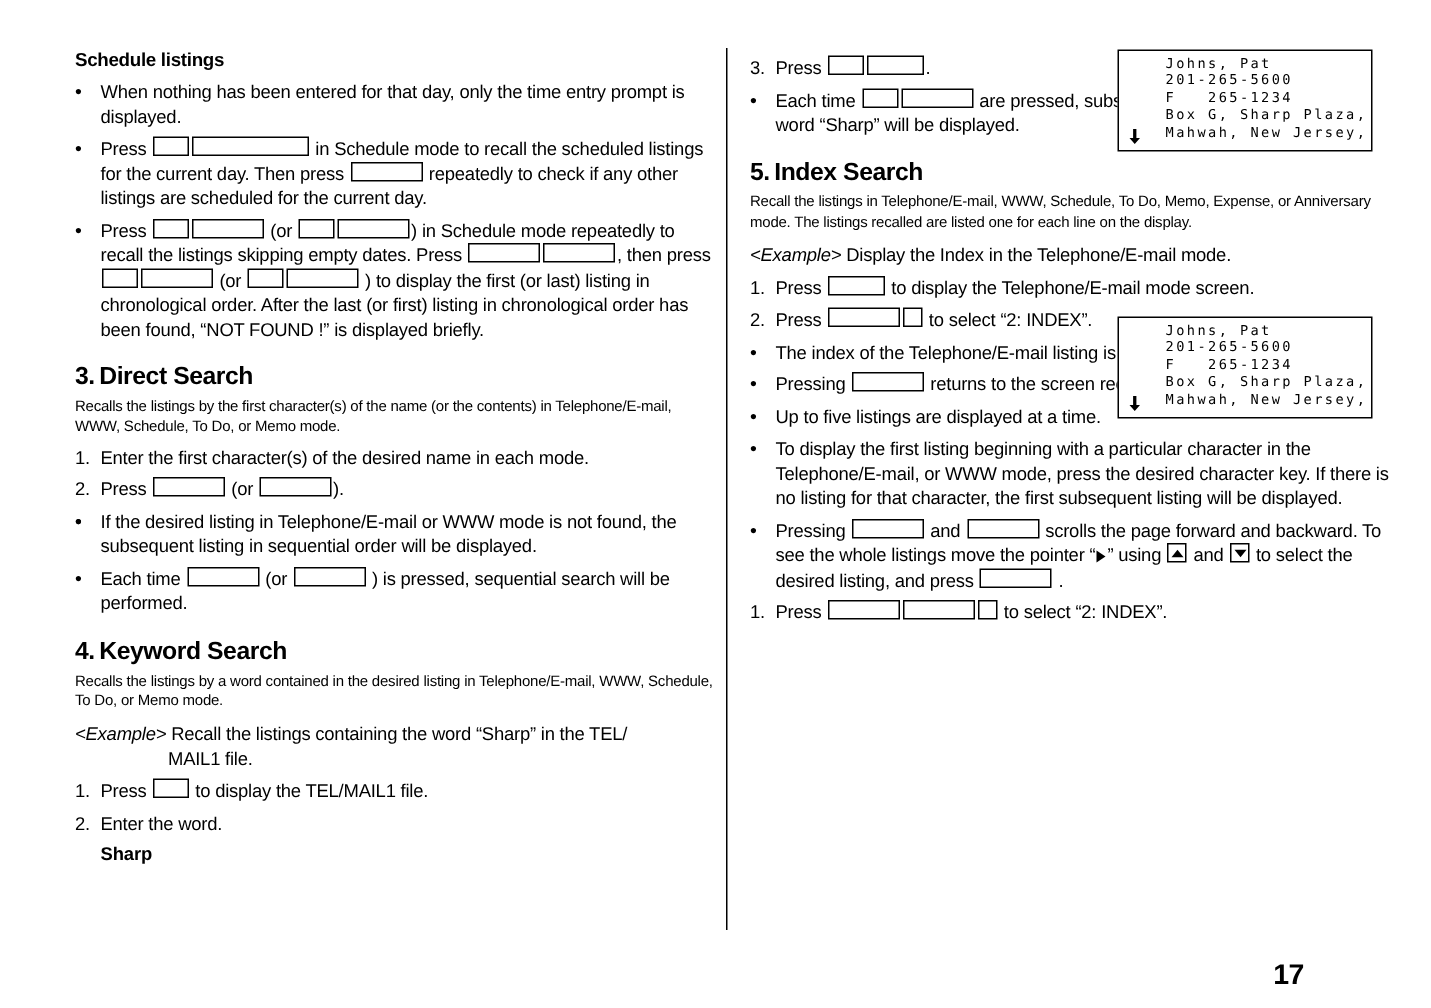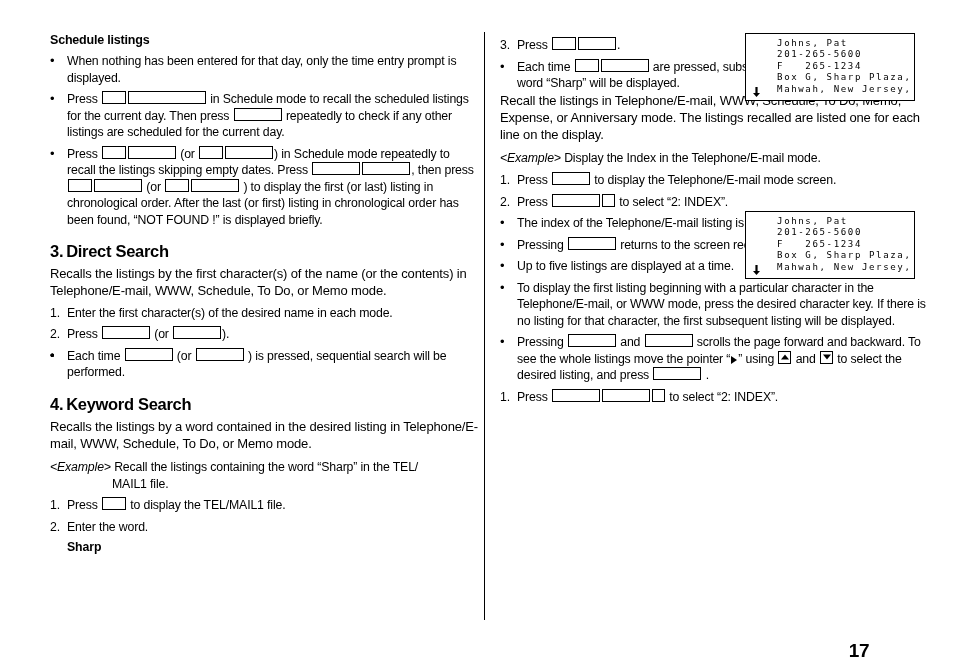--- a/index.html
+++ b/index.html
@@ -50,21 +50,21 @@
   .h-num {
     font-size: 16.5px;
     font-weight: bold;
     line-height: 1.2;
     margin: 14px 0 3px 0;
     letter-spacing: -0.3px;
   }
   .h-num .n { margin-right: 3px; }
 
   p.body {
-    font-size: 13px;
+    font-size: 10px;
     line-height: 1.33;
     margin: 0 0 3px 0;
     letter-spacing: -0.15px;
   }
 
   
   .item {
     position: relative;
     font-size: 12.3px;
     line-height: 1.345;
@@ -208,21 +208,21 @@
       </div>
 
     <div class="h-num">
       <span class="n">3.</span><span>Direct Search</span>
     </div>
     <p class="body">Recalls the listings by the first character(s) of the name (or the contents) in Telephone/E-mail, WWW, Schedule, To Do, or Memo mode.</p>
     <div id="direct-steps">
         <div class="item"><span class="mark">1.</span><span>Enter the first character(s) of the desired name in each mode.</span></div>
         <div class="item"><span class="mark">2.</span><span>Press </span><span class="key w3"></span><span> (or </span><span class="key w3"></span><span>).</span></div>
         <div class="item"><span class="mark dot">•</span></div>
-        <div class="item"><span class="mark dot">•</span></div>
+        <div class="item"><span class="mark dot">•</span><span>If the desired listing in Telephone/E-mail or WWW mode is not found, the subsequent listing in sequential order will be displayed.</span></div>
         <div class="item"><span class="mark dot">•</span><span>Each time </span><span class="key w3"></span><span> (or </span><span class="key w3"></span><span> ) is pressed, sequential search will be performed.</span></div>
       </div>
 
     <div class="h-num">
       <span class="n">4.</span><span>Keyword Search</span>
     </div>
     <p class="body">Recalls the listings by a word contained in the desired listing in Telephone/E-mail, WWW, Schedule, To Do, or Memo mode.</p>
 
     <div class="example">
       <span class="lbl">&lt;Example&gt;</span><span> Recall the listings containing the word “Sharp” in the TEL/</span>
@@ -237,20 +237,23 @@
     <div class="sharpword">Sharp</div>
   </div>
 
   <div class="col col-right">
 
     <div id="kw-cont-steps">
         <div class="item"><span class="mark">3.</span><span>Press </span><span class="key w1"></span><span class="key w2"></span><span>.</span></div>
         <div class="item"><span class="mark dot">•</span><span>Each time </span><span class="key w1"></span><span class="key w3"></span><span> are pressed, subsequent listings containing the word “Sharp” will be displayed.</span></div>
       </div>
 
+    <div class="h-num">
+      <span class="n">5.</span><span>Index Search</span>
+    </div>
     <p class="body">Recall the listings in Telephone/E-mail, WWW, Schedule, To Do, Memo, Expense, or Anniversary mode. The listings recalled are listed one for each line on the display.</p>
 
     <div class="example">
       <span class="lbl">&lt;Example&gt;</span><span> Display the Index in the Telephone/E-mail mode.</span>
     </div>
 
     <div id="index-steps">
         <div class="item"><span class="mark">1.</span><span>Press </span><span class="key w2"></span><span> to display the Telephone/E-mail mode screen.</span></div>
         <div class="item"><span class="mark">2.</span><span>Press </span><span class="key w3"></span><span class="key sq"></span><span> to select “2: INDEX”.</span></div>
         <div class="item"><span class="mark dot">•</span><span>The index of the Telephone/E-mail listing is displayed.</span></div>

